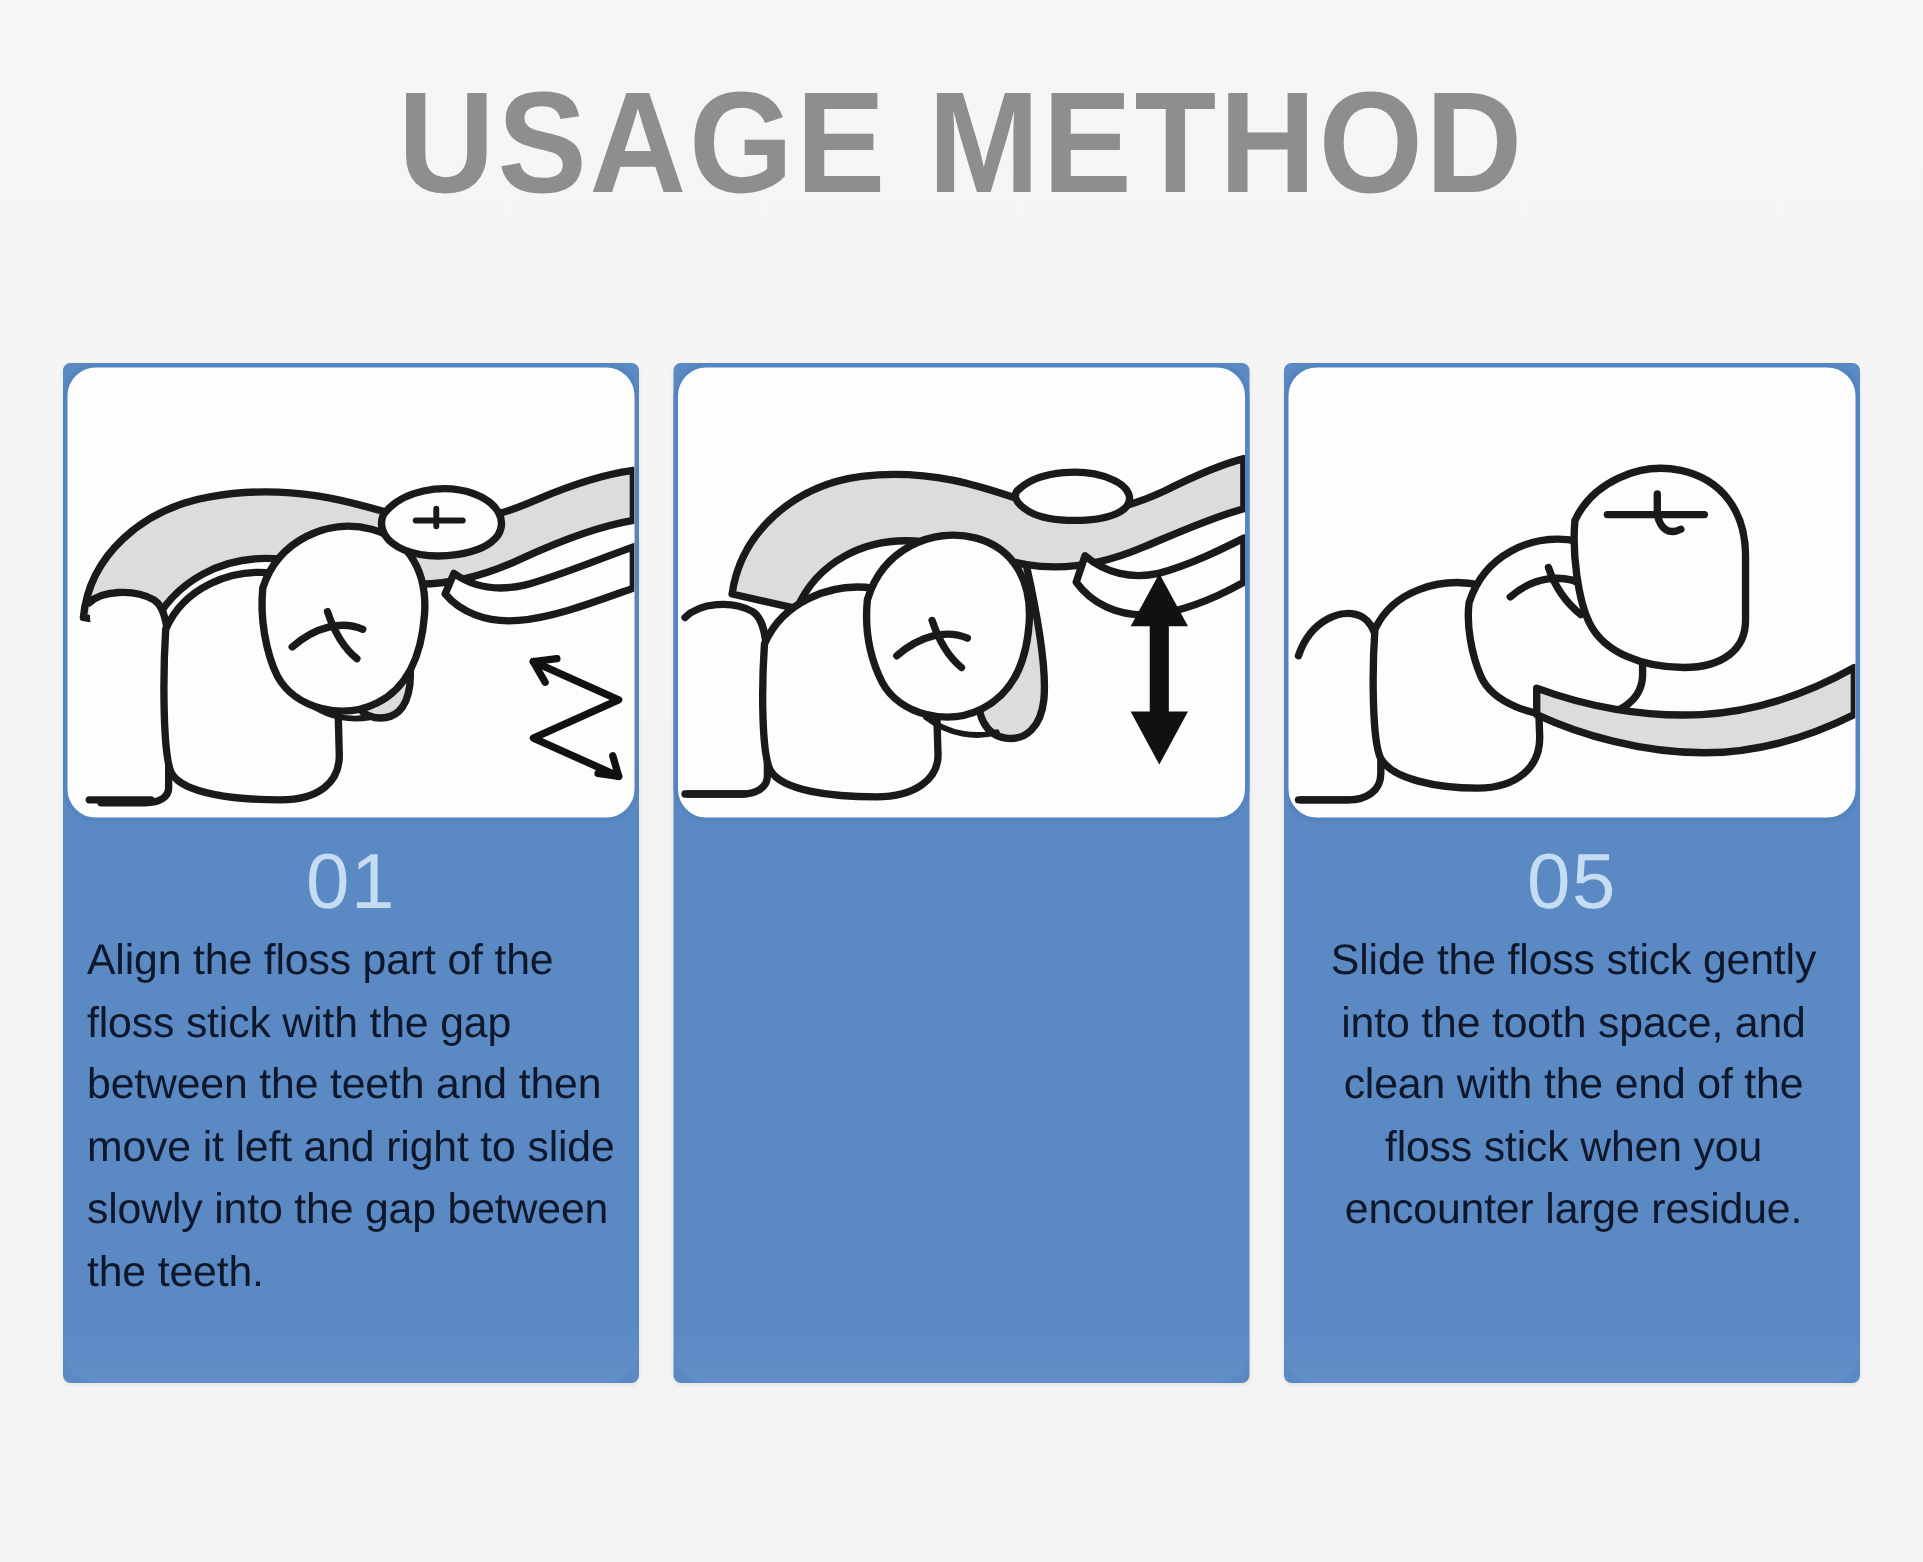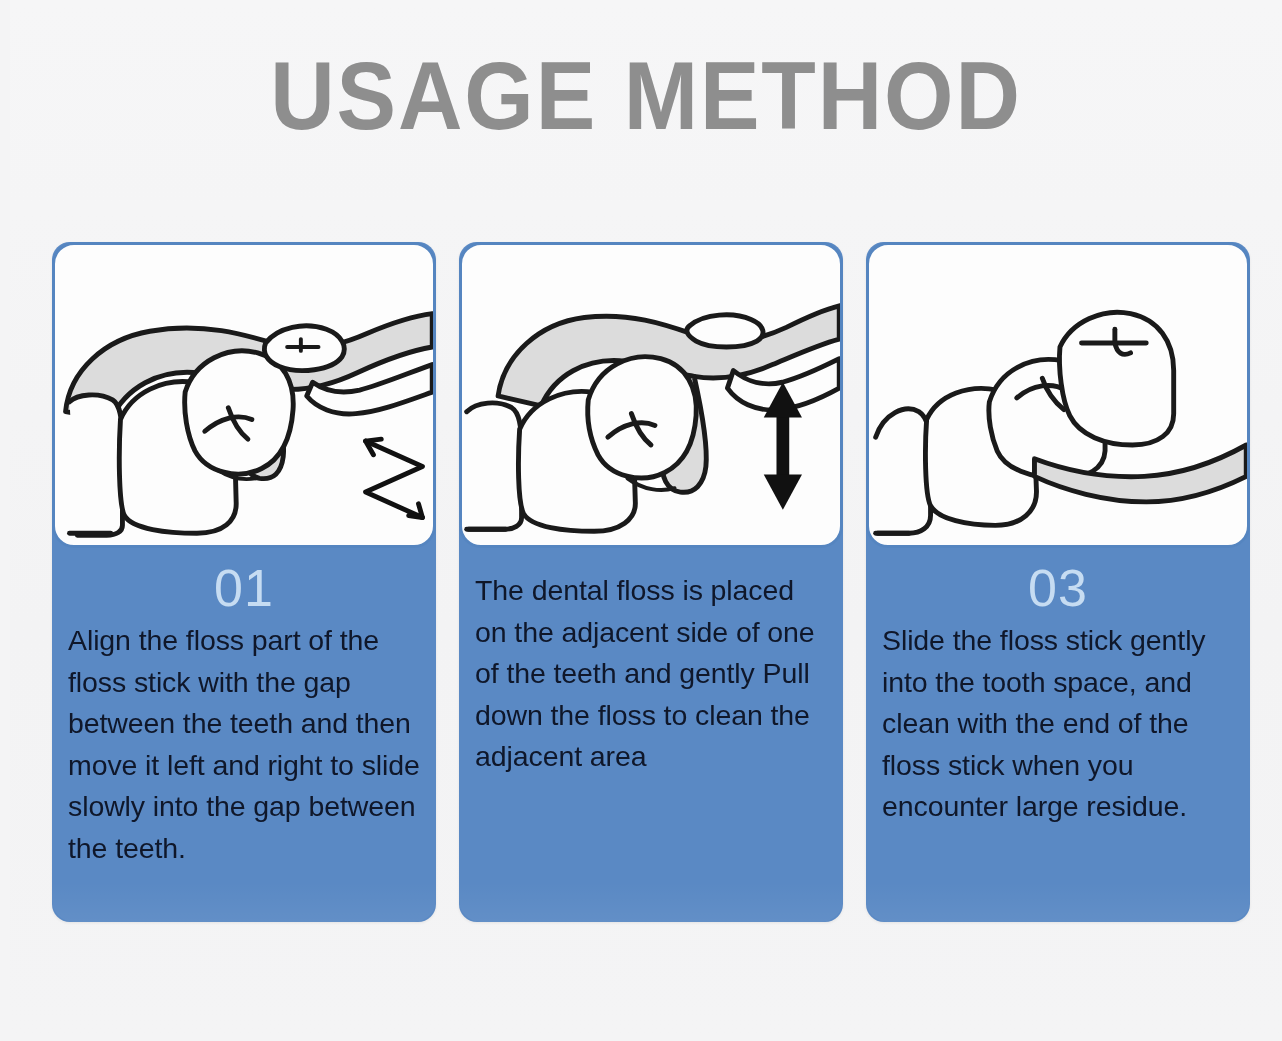--- a/index.html
+++ b/index.html
@@ -12,21 +12,20 @@
     background: #f4f4f5;
     font-family: "Liberation Sans", sans-serif;
     overflow: hidden;
     position: relative;
   }
 
   .page {
     position: absolute;
     inset: 0;
     background: linear-gradient(180deg, #f6f6f7 0%, #f3f3f4 60%, #f4f4f5 100%);
-    margin-left: 10px;
   }
 
   
   .title {
     position: absolute;
     top: 46px;
     left: 0;
     width: 100%;
     text-align: center;
     font-family: "Liberation Sans", sans-serif;
@@ -49,21 +48,21 @@
     width: 1198px;
     height: 680px;
     display: flex;
     justify-content: space-between;
   }
 
   .card {
     width: 384px;
     height: 100%;
     background: #5a89c4;
-    border-radius: 18px;
+    border-radius: 5px;
     position: relative;
     box-shadow: 0 1px 3px rgba(0,0,0,0.07);
     display: flex;
     flex-direction: column;
   }
 
   
   .illus {
     position: relative;
     height: 306px;
@@ -93,21 +92,21 @@
   .step-text {
     color: #0f172a;
     font-family: "Liberation Sans", sans-serif;
     font-size: 28.5px;
     line-height: 1.46;
     padding: 6px 14px 10px 16px;
     text-align: left;
     letter-spacing: -0.1px;
   }
   .card--2 .step-text { padding-top: 22px; }
-  .card--3 .step-text { padding-top: 6px; }
+  .card--3 .step-text { padding-top: 6px; text-align: center; }
 
   
   .card::after {
     content: "";
     position: absolute;
     left: 0; right: 0; bottom: 0;
     height: 40px;
     border-radius: 0 0 22px 22px;
     background: linear-gradient(180deg, rgba(255,255,255,0) 0%, rgba(255,255,255,0.05) 100%);
     pointer-events: none;
@@ -217,21 +216,20 @@
 
           <g fill="#111111" stroke="none">
             <rect x="320" y="162" width="13" height="86" rx="2"></rect>
             <polygon points="326.5,140 346,176 307,176"></polygon>
             <polygon points="326.5,270 346,234 307,234"></polygon>
           </g>
         </svg>
       </div>
 
 
-      <div class="step-text">The dental floss is placed on the adjacent side of one of the teeth and gently Pull down the floss to clean the adjacent area</div>
     </div>
 
     <div class="card card--3">
 
       <div class="illus">
         <svg viewBox="0 0 384 306" preserveAspectRatio="xMidYMid meet">
           <g fill="none" stroke="#1a1a1a" stroke-width="5" stroke-linecap="round" stroke-linejoin="round">
 
             <path d="M6 196 C 14 172, 36 162, 50 170 C 58 175, 62 190, 62 210
                      L 62 276 C 62 288, 52 294, 40 294 L 8 294" fill="#fdfdfd"></path>
@@ -254,19 +252,19 @@
             <path d="M250 100 C 252 110, 258 114, 266 110" stroke-width="5"></path>
 
             <path d="M168 218 C 200 230, 240 238, 280 236 C 318 234, 352 222, 384 204
                      L 384 236 C 352 252, 318 262, 282 262 C 240 262, 198 250, 168 236 Z" fill="#dcdcdc" stroke="#1a1a1a"></path>
 
             <path d="M6 294 L 40 294" stroke-width="5"></path>
           </g>
         </svg>
       </div>
 
-      <div class="step-num">03</div>
+      <div class="step-num">05</div>
 
       <div class="step-text">Slide the floss stick gently into the tooth space, and clean with the end of the floss stick when you encounter large residue.</div>
     </div>
 
   </div>
 </div>
 
 </body></html>

